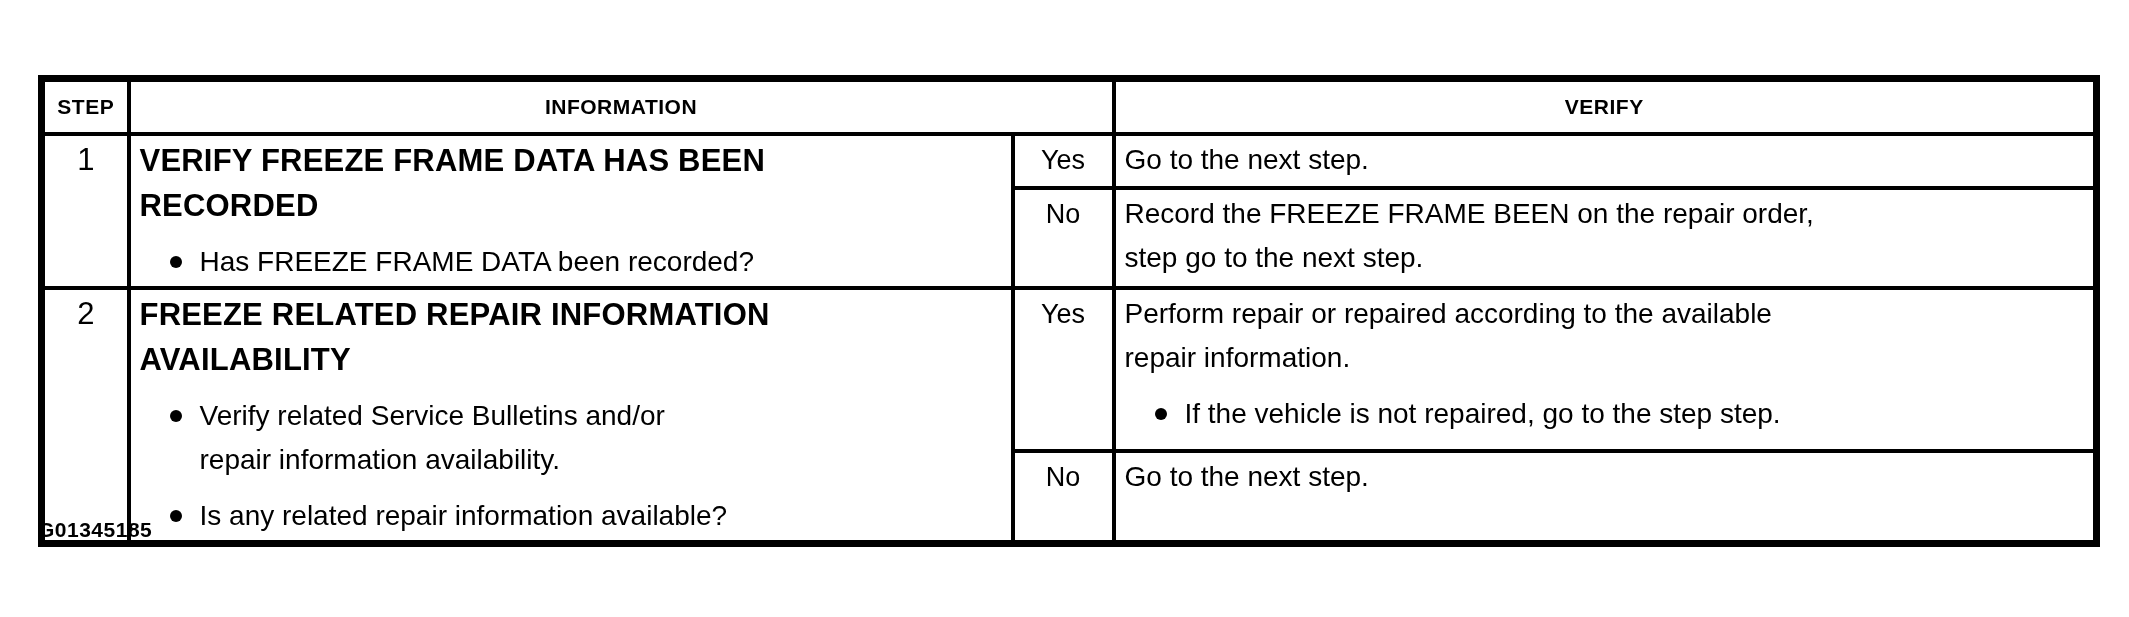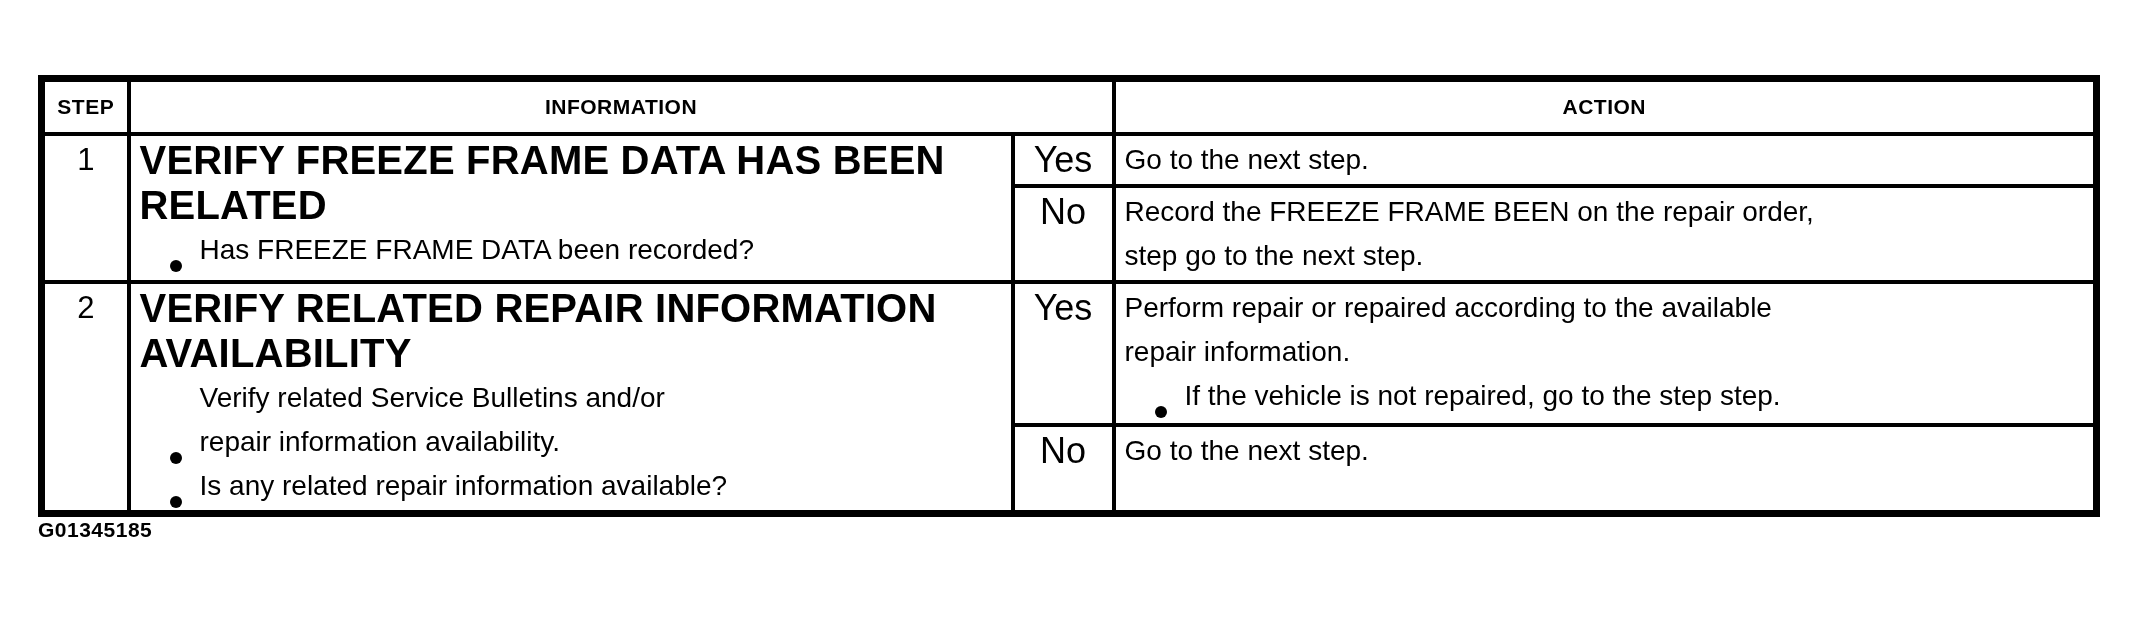--- a/index.html
+++ b/index.html
@@ -37,33 +37,33 @@
   .body-text{font-size:31px;line-height:44px;}
   .step-cell{
     text-align:center;
     font-size:31px;
     line-height:44px;
     padding-top:8px;
   }
   .insp-cell{padding-top:4px;}
   .title{
     font-weight:bold;
-    font-size:40px;
+    font-size:31px;
     line-height:45px;
     letter-spacing:0.2px;
   }
   .yn-cell{
     text-align:center;
-    font-size:36px;
+    font-size:27px;
     line-height:44px;
     padding-top:4px;
   }
   .act-cell{padding-top:4px;}
   .line{font-size:28px;line-height:44px;}
-  .bullet{display:flex;align-items:flex-end;}
+  .bullet{display:flex;align-items:flex-start;margin-top:12px;}
   .dot{
     flex:none;
     width:12px;height:12px;
     border-radius:50%;
     background:#000;
     margin:16px 18px 0 30px;
   }
   .btext{flex:1;}
   .fig-id{
     position:absolute;
@@ -81,29 +81,29 @@
     <col style="width:87px">
     <col style="width:884px">
     <col style="width:101px">
     <col style="width:983px">
   </colgroup>
 
   <tbody>
       <tr style="height:55px">
     <th>STEP</th>
     <th colspan="2">INFORMATION</th>
-    <th>ACTION</th>
+    <th>VERIFY</th>
   </tr>
 
   <tr style="height:50px">
     <td rowspan="2" class="step-cell">1</td>
     <td rowspan="2" class="insp-cell">
       <div class="title">
         <div>VERIFY FREEZE FRAME DATA HAS BEEN</div>
-        <div>RELATED</div>
+        <div>RECORDED</div>
       </div>
       <div class="bullet">
         <span class="dot"></span>
         <div class="btext body-text">
           <div class="line">Has FREEZE FRAME DATA been recorded?</div>
         </div>
       </div>
     </td>
     <td class="yn-cell">Yes</td>
     <td class="act-cell">
@@ -116,21 +116,21 @@
     <td class="act-cell">
       <div class="line">Record the FREEZE FRAME BEEN on the repair order,</div>
       <div class="line">step go to the next step.</div>
     </td>
   </tr>
 
   <tr style="height:135px">
     <td rowspan="2" class="step-cell">2</td>
     <td rowspan="2" class="insp-cell">
       <div class="title">
-        <div>VERIFY RELATED REPAIR INFORMATION</div>
+        <div>FREEZE RELATED REPAIR INFORMATION</div>
         <div>AVAILABILITY</div>
       </div>
       <div class="bullet">
         <span class="dot"></span>
         <div class="btext body-text">
           <div class="line">Verify related Service Bulletins and/or</div>
           <div class="line">repair information availability.</div>
         </div>
       </div>
       <div class="bullet">

